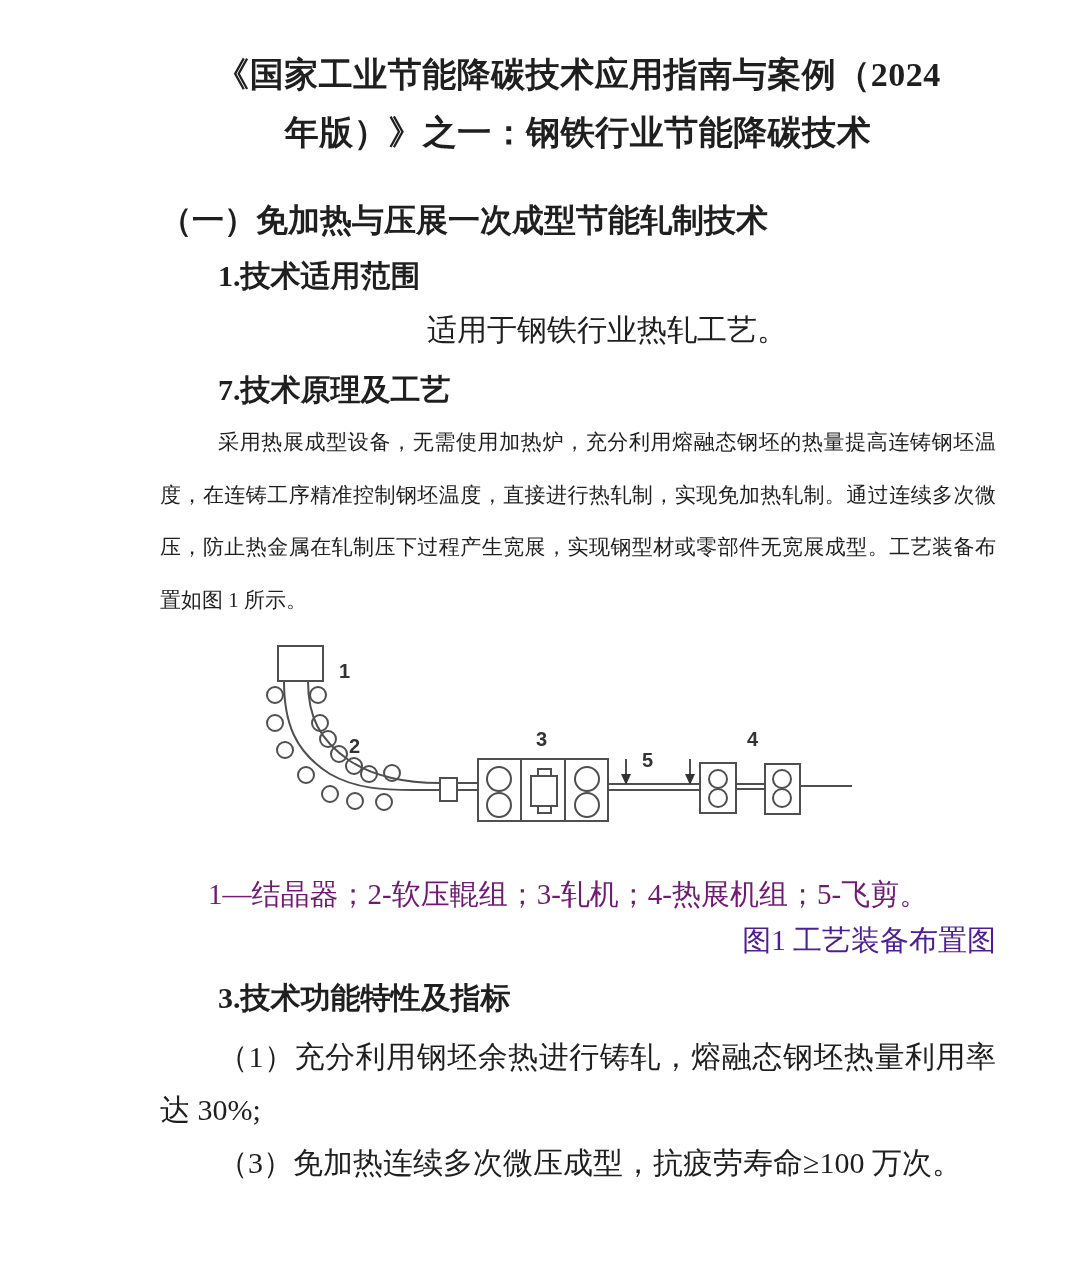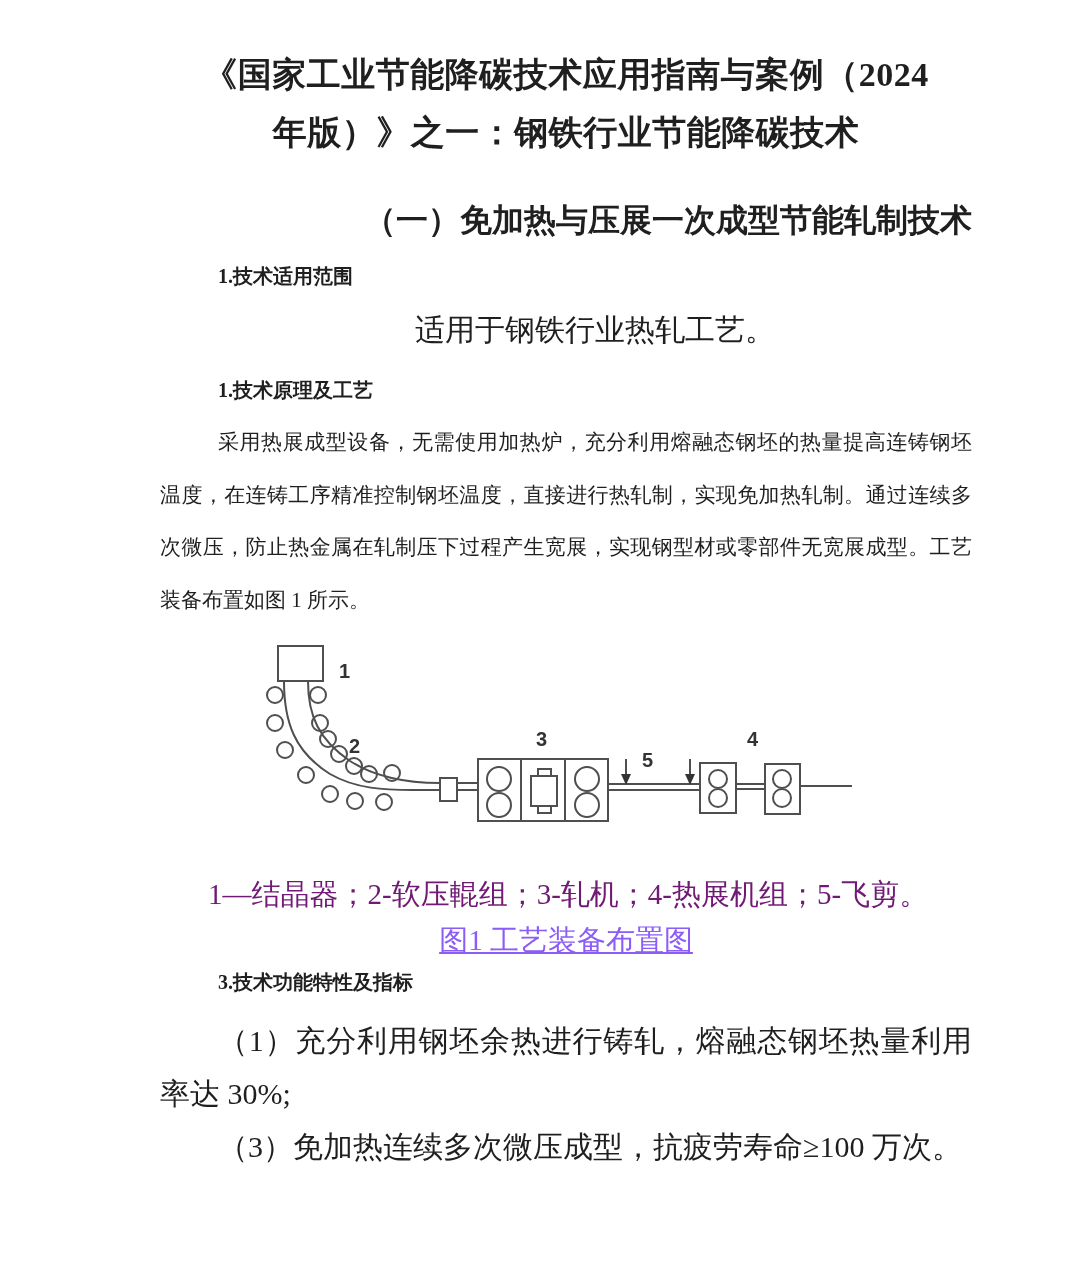--- a/index.html
+++ b/index.html
@@ -1,45 +1,45 @@
 <!DOCTYPE html>
 <html lang="zh"><head>
 <meta charset="utf-8">
 <style>
   html,body{margin:0;padding:0;background:#ffffff;}
   .page{
     position:relative;
     width:1080px;height:1278px;
     margin:0 auto;
     box-sizing:border-box;
-    padding:46px 108px 0 160px;
+    padding:46px 84px 0 160px;
     background:#ffffff;
     color:#1f1f1f;
     font-family:"Liberation Serif","DejaVu Serif",serif;
     overflow:hidden;
   }
   .doc-title{
     margin:0 auto;
     max-width:752px;
     font-size:34px;
     font-weight:bold;
     line-height:58px;
     text-align:center;
     letter-spacing:0.5px;
   }
   .section-heading{
     margin:36px 0 0 0;
     font-size:32px;
     font-weight:bold;
     line-height:44px;
-    text-align:right;
+    text-align:left;
   }
   .sub-heading{
     margin:12px 0 0 0;
-    font-size:20px;
+    font-size:30px;
     font-weight:bold;
     line-height:44px;
     text-indent:58px;
   }
   .body-line{
     margin:6px 0 0 0;
     font-size:30px;
     line-height:52px;
     text-indent:58px;
     text-align:center;
@@ -58,23 +58,22 @@
   .figure-legend{
     margin:8px 16px 0 48px;
     font-size:29px;
     line-height:40px;
     color:#701a75;
   }
   .figure-caption{
     margin:6px 0 0 0;
     font-size:29px;
     line-height:40px;
-    text-align:center;
-    color:#8b5cf6;
-    text-decoration:underline;
+    text-align:right;
+    color:#4c1d95;
   }
   .feature-item{
     margin:0;
     font-size:30px;
     line-height:53px;
     text-align:justify;
     text-indent:58px;
   }
   .feature-list{margin-top:10px;}
   svg.diagram{display:block;}
@@ -90,21 +89,21 @@
 
 <div class="page">
 
   <h1 class="doc-title">《国家工业节能降碳技术应用指南与案例（2024 年版）》之一：钢铁行业节能降碳技术</h1>
 
   <h2 class="section-heading">（一）免加热与压展一次成型节能轧制技术</h2>
 
   <h3 class="sub-heading">1.技术适用范围</h3>
   <p class="body-line">适用于钢铁行业热轧工艺。</p>
 
-  <h3 class="sub-heading">1.技术原理及工艺</h3>
+  <h3 class="sub-heading">7.技术原理及工艺</h3>
   <p class="body-para">采用热展成型设备，无需使用加热炉，充分利用熔融态钢坯的热量提高连铸钢坯温度，在连铸工序精准控制钢坯温度，直接进行热轧制，实现免加热轧制。通过连续多次微压，防止热金属在轧制压下过程产生宽展，实现钢型材或零部件无宽展成型。工艺装备布置如图 1 所示。</p>
 
   <figure class="figure-block" style="margin-top:12px;margin-bottom:0;">
     <svg class="diagram" width="627" height="228" viewBox="0 0 627 228">
 
       <rect class="ln" x="25" y="8" width="45" height="35"></rect>
 
       <path class="ln" d="M 31,43 C 31,85 42,114 77,136 C 103,151 132,152 160,152 L 187,152"></path>
       <path class="ln" d="M 55,43 C 55,78 66,102 97,123 C 122,139 152,145 187,145"></path>
 
@@ -172,19 +171,19 @@
       <text x="96" y="115">2</text>
       <text x="283" y="108">3</text>
       <text x="389" y="129">5</text>
       <text x="494" y="108">4</text>
     </svg>
   </figure>
 
   <div class="figure-legend">1—结晶器；2-软压輥组；3-轧机；4-热展机组；5-飞剪。</div>
   <div class="figure-caption">图1 工艺装备布置图</div>
 
-  <h3 class="sub-heading" style="margin-top:0;">3.技术功能特性及指标</h3>
+  <h3 class="sub-heading" style="margin-top:16px;">3.技术功能特性及指标</h3>
   <div class="feature-list">
     <p class="feature-item">（1）充分利用钢坯余热进行铸轧，熔融态钢坯热量利用率达 30%;</p>
     <p class="feature-item">（3）免加热连续多次微压成型，抗疲劳寿命≥100 万次。</p>
   </div>
 
 </div>
 
 </body></html>

